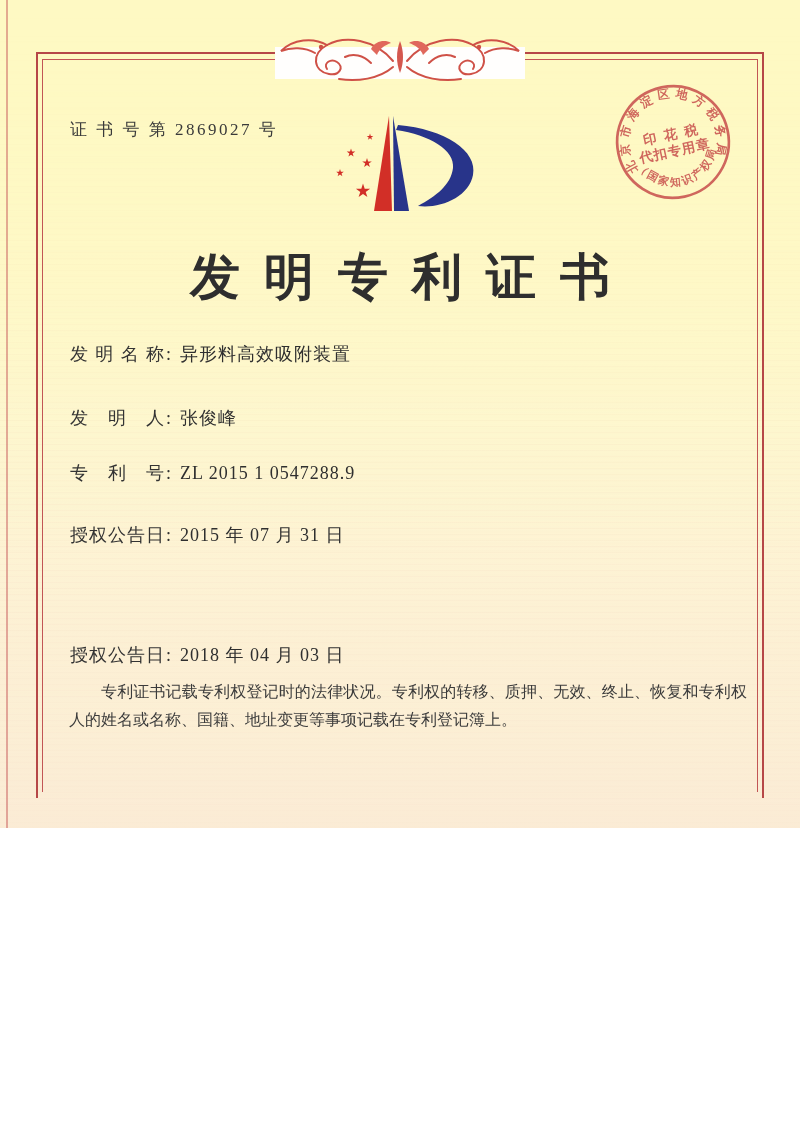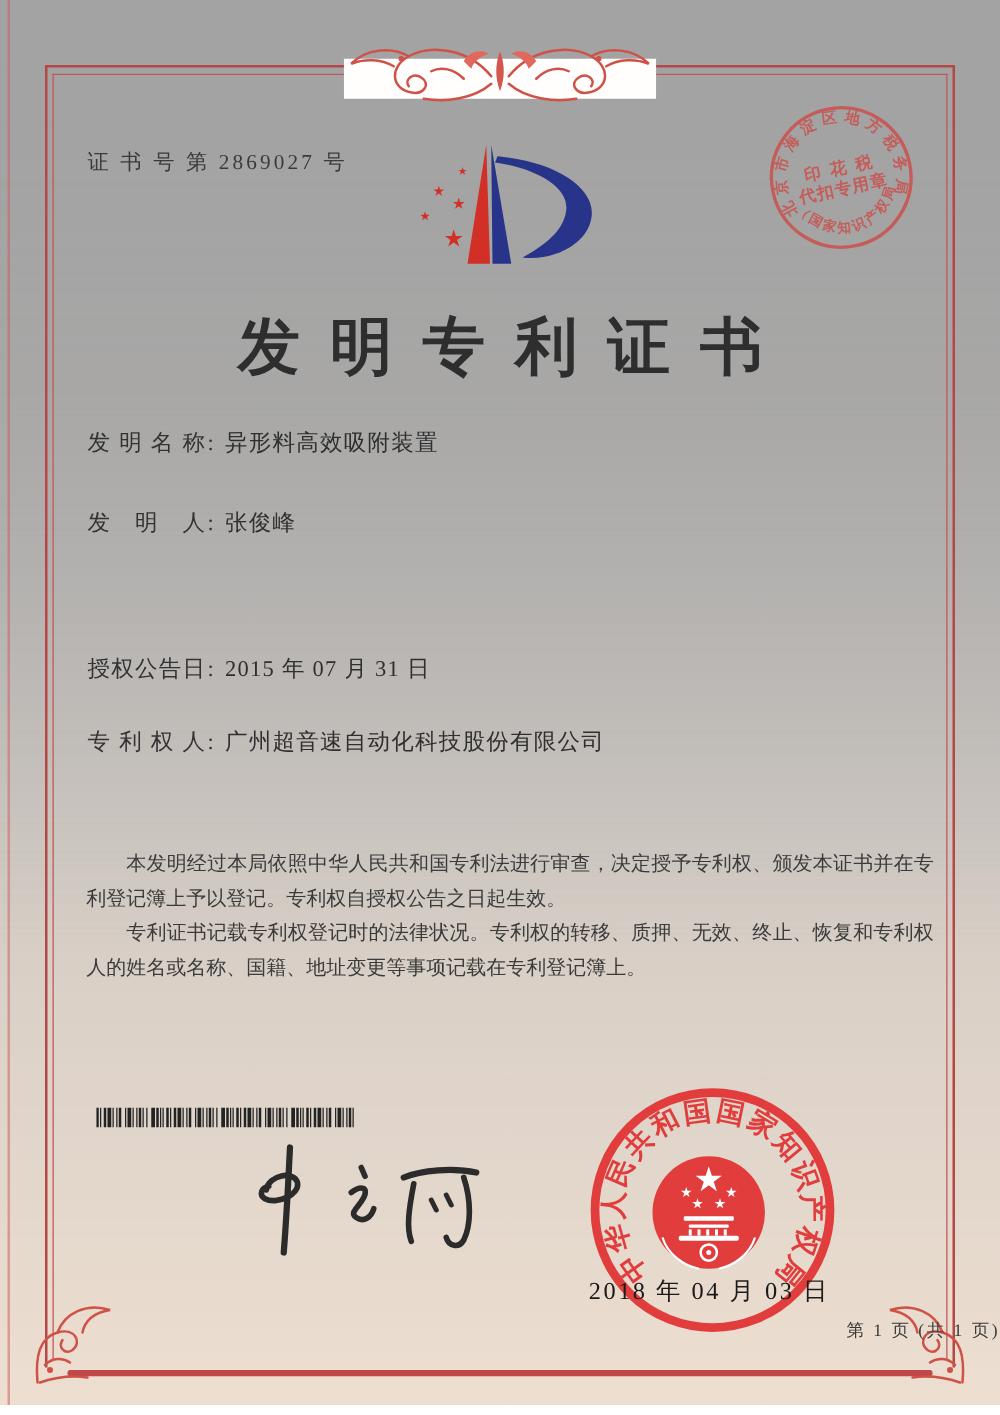--- a/index.html
+++ b/index.html
@@ -1,18 +1,18 @@
 <!DOCTYPE html>
 <html><head>
 <meta charset="utf-8">
 <style>
   html,body{margin:0;padding:0;background:#ffffff;}
   .page{
-    position:relative;width:800px;height:1124px;overflow:hidden;
-    background:#a3a3a3;
+    position:relative;width:800px;height:828px;overflow:hidden;
+    background:#fef9c3;
     font-family:"Liberation Serif","DejaVu Serif",serif;
     color:#333;
   }
   
   .texture{
     position:absolute;inset:0;pointer-events:none;
     background:
       linear-gradient(180deg, rgba(255,255,255,0) 0%, rgba(253,242,231,.45) 50%, rgba(250,233,216,.85) 100%),
       repeating-linear-gradient(180deg, rgba(226,164,132,.13) 0 1px, rgba(255,255,255,0) 1px 6px);
     -webkit-mask-image:linear-gradient(180deg, transparent 0%, rgba(0,0,0,.25) 28%, #000 68%);
@@ -151,29 +151,31 @@
   </svg>
 
   <div class="title">发明专利证书</div>
 
   <div class="row row2">
     <span class="flabel">发明人</span><span class="fcolon">:</span><span class="fvalue">张俊峰</span>
   </div>
   <div class="row row1">
     <span class="flabel">发明名称</span><span class="fcolon">:</span><span class="fvalue">异形料高效吸附装置</span>
   </div>
+  <div class="row row3">
+    <span class="flabel">专利号</span><span class="fcolon">:</span><span class="fvalue">ZL 2015 1 0547288.9</span>
+  </div>
   <div class="row row4">
     <span class="flabel">授权公告日</span><span class="fcolon">:</span><span class="fvalue">2015 年 07 月 31 日</span>
   </div>
-  <div class="row row5">
-    <span class="flabel">专利权人</span><span class="fcolon">:</span><span class="fvalue">广州超音速自动化科技股份有限公司</span>
+  <div class="row row6">
+    <span class="flabel">授权公告日</span><span class="fcolon">:</span><span class="fvalue">2018 年 04 月 03 日</span>
   </div>
 
   <div class="bodytext">
-    <p>本发明经过本局依照中华人民共和国专利法进行审查，决定授予专利权、颁发本证书并在专利登记簿上予以登记。专利权自授权公告之日起生效。</p>
     <p>专利证书记载专利权登记时的法律状况。专利权的转移、质押、无效、终止、恢复和专利权人的姓名或名称、国籍、地址变更等事项记载在专利登记簿上。</p>
   </div>
 
   <svg class="barcode" width="212" height="16" viewBox="0 0 212 16">
       <rect x="0" y="0" width="2" height="16" fill="#232323"></rect>
       <rect x="3" y="0" width="1" height="16" fill="#232323"></rect>
       <rect x="6" y="0" width="2" height="16" fill="#232323"></rect>
       <rect x="9" y="0" width="3" height="16" fill="#232323"></rect>
       <rect x="13" y="0" width="1" height="16" fill="#232323"></rect>
       <rect x="16" y="0" width="1" height="16" fill="#232323"></rect>

